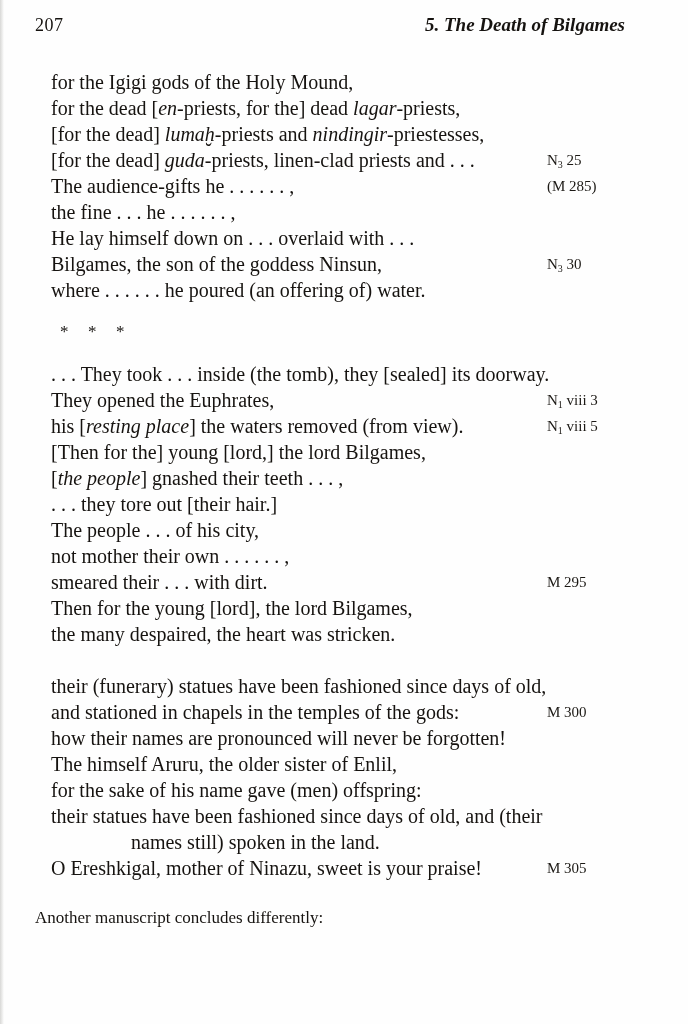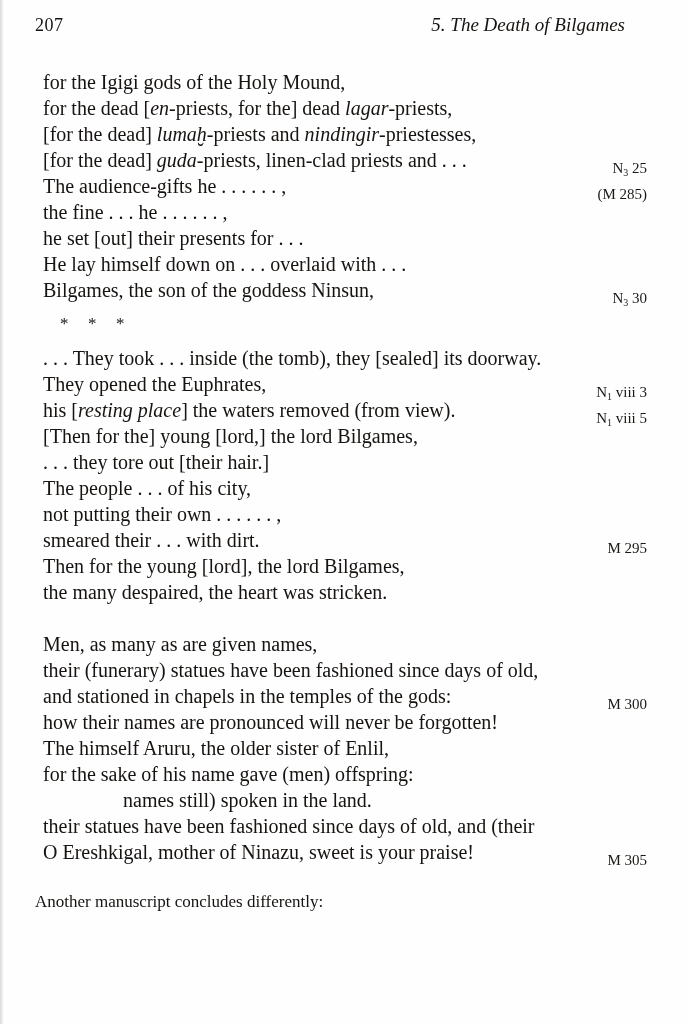--- a/index.html
+++ b/index.html
@@ -17,39 +17,38 @@
     position:absolute;left:0;top:0;width:4px;height:1024px;
     background:linear-gradient(to right,#d8d8d6,rgba(255,255,255,0));
     pointer-events:none;
   }
   .page-header{
     display:flex;justify-content:space-between;align-items:baseline;
     padding-right:30px;
     font-size:19px;
   }
   .page-number{font-size:18px;letter-spacing:0.5px;}
-  .running-title{font-style:italic;font-size:19px;}
+  .running-title{font-style:italic;font-size:19px;font-weight:bold;}
   .body-text{margin-top:33px;}
-  .stanza{margin:8px;}
+  .stanza{margin:16px;}
   .stanza.gap-before{margin-top:26px;}
   .verse-line{
     position:relative;
     line-height:26px;
     font-size:20px;
     white-space:nowrap;
     padding-right:95px;
   }
   .verse-line .line-text{white-space:nowrap;}
   .verse-line .it{font-style:italic;text-align:center;}
   .verse-line.indent-1 .line-text{padding-left:80px;}
   .margin-note{
     position:absolute;
-    right:0;top:8px;
+    right:0;top:0;
     width:92px;
-    text-align:right;
     font-size:15px;
     line-height:26px;
     color:#1c1915;
     white-space:nowrap;
   }
   .margin-note sub{
     font-size:10px;
     vertical-align:baseline;
     position:relative;top:3px;
   }
@@ -79,44 +78,44 @@
   </div>
 
   <div class="body-text" id="poem-body">
       <div class="stanza">
         <div class="verse-line"><span class="line-text"><span>for the Igigi gods of the Holy Mound,</span></span></div>
         <div class="verse-line"><span class="line-text"><span>for the dead [</span><em class="it">en</em><span>-priests, for the] dead </span><em class="it">lagar</em><span>-priests,</span></span></div>
         <div class="verse-line"><span class="line-text"><span>[for the dead] </span><em class="it">lumaḫ</em><span>-priests and </span><em class="it">nindingir</em><span>-priestesses,</span></span></div>
         <div class="verse-line"><span class="line-text"><span>[for the dead] </span><em class="it">guda</em><span>-priests, linen-clad priests and . . .</span></span><span class="margin-note"><span>N</span><sub>3</sub><span> 25</span></span></div>
         <div class="verse-line"><span class="line-text"><span>The audience-gifts he . . . . . . ,</span></span><span class="margin-note"><span>(M 285)</span></span></div>
         <div class="verse-line"><span class="line-text"><span>the fine . . . he . . . . . . ,</span></span></div>
-        <div class="verse-line"><span class="line-text"><span>he set [out] their presents for . . .</span></span></div>
         <div class="verse-line"><span class="line-text"><span>He lay himself down on . . . overlaid with . . .</span></span></div>
         <div class="verse-line"><span class="line-text"><span>Bilgames, the son of the goddess Ninsun,</span></span><span class="margin-note"><span>N</span><sub>3</sub><span> 30</span></span></div>
+        <div class="verse-line"><span class="line-text"><span>where . . . . . . he poured (an offering of) water.</span></span></div>
       </div>
       <div class="separator"><span class="ast">*</span><span class="ast">*</span><span class="ast">*</span></div>
       <div class="stanza">
         <div class="verse-line"><span class="line-text"><span>. . . They took . . . inside (the tomb), they [sealed] its doorway.</span></span></div>
         <div class="verse-line"><span class="line-text"><span>They opened the Euphrates,</span></span><span class="margin-note"><span>N</span><sub>1</sub><span> viii 3</span></span></div>
         <div class="verse-line"><span class="line-text"><span>his [</span><em class="it">resting place</em><span>] the waters removed (from view).</span></span><span class="margin-note"><span>N</span><sub>1</sub><span> viii 5</span></span></div>
         <div class="verse-line"><span class="line-text"><span>[Then for the] young [lord,] the lord Bilgames,</span></span></div>
+        <div class="verse-line"><span class="line-text"><span>[</span><em class="it">the people</em><span>] gnashed their teeth . . . ,</span></span></div>
         <div class="verse-line"><span class="line-text"><span>. . . they tore out [their hair.]</span></span></div>
         <div class="verse-line"><span class="line-text"><span>The people . . . of his city,</span></span></div>
-        <div class="verse-line"><span class="line-text"><span>not putting their own . . . . . . ,</span></span></div>
+        <div class="verse-line"><span class="line-text"><span>not mother their own . . . . . . ,</span></span></div>
         <div class="verse-line"><span class="line-text"><span>smeared their . . . with dirt.</span></span><span class="margin-note"><span>M 295</span></span></div>
         <div class="verse-line"><span class="line-text"><span>Then for the young [lord], the lord Bilgames,</span></span></div>
         <div class="verse-line"><span class="line-text"><span>the many despaired, the heart was stricken.</span></span></div>
       </div>
       <div class="stanza gap-before">
-        <div class="verse-line"><span class="line-text"><span>Men, as many as are given names,</span></span></div>
         <div class="verse-line"><span class="line-text"><span>their (funerary) statues have been fashioned since days of old,</span></span></div>
         <div class="verse-line"><span class="line-text"><span>and stationed in chapels in the temples of the gods:</span></span><span class="margin-note"><span>M 300</span></span></div>
         <div class="verse-line"><span class="line-text"><span>how their names are pronounced will never be forgotten!</span></span></div>
         <div class="verse-line"><span class="line-text"><span>The himself Aruru, the older sister of Enlil,</span></span></div>
         <div class="verse-line"><span class="line-text"><span>for the sake of his name gave (men) offspring:</span></span></div>
+        <div class="verse-line"><span class="line-text"><span>their statues have been fashioned since days of old, and (their</span></span></div>
         <div class="verse-line indent-1"><span class="line-text"><span>names still) spoken in the land.</span></span></div>
-        <div class="verse-line"><span class="line-text"><span>their statues have been fashioned since days of old, and (their</span></span></div>
         <div class="verse-line"><span class="line-text"><span>O Ereshkigal, mother of Ninazu, sweet is your praise!</span></span><span class="margin-note"><span>M 305</span></span></div>
       </div>
     </div>
 
   <div class="page-footer">Another manuscript concludes differently:</div>
 </div>
 
 </body></html>

